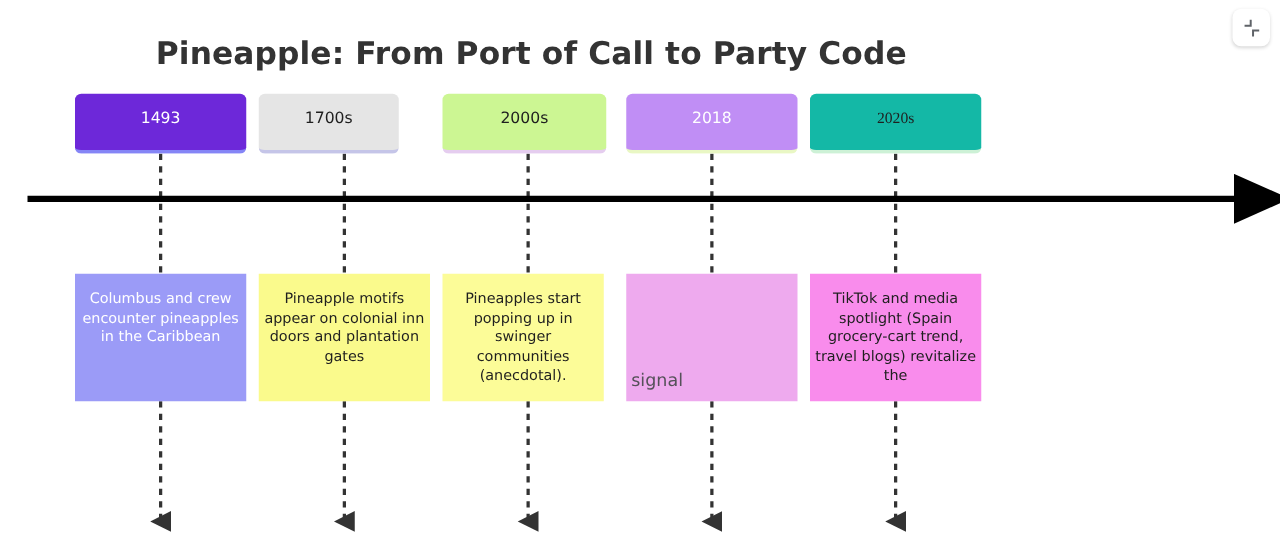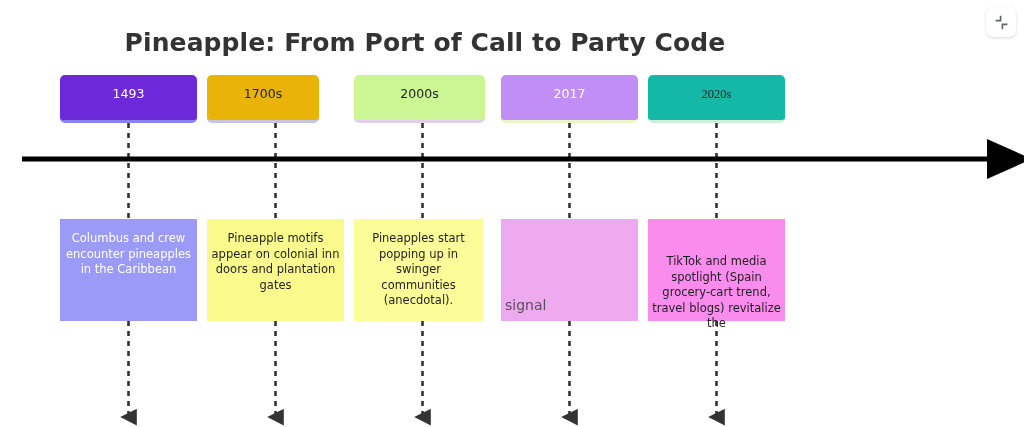--- a/index.html
+++ b/index.html
@@ -133,48 +133,48 @@
         <line x1="716.5" y1="123" x2="716.5" y2="219" stroke="#333333" stroke-width="2.6" stroke-dasharray="5,5"></line>
         <line x1="716.5" y1="321" x2="716.5" y2="414" stroke="#333333" stroke-width="2.6" stroke-dasharray="5,5" marker-end="url(#dashArrow)"></line>
       </g>
     <line id="axis-line" x1="22" y1="159" x2="992" y2="159" stroke="#000000" stroke-width="5" marker-end="url(#axisArrow)"></line>
   </svg>
 
   <div id="period-layer">
       <div class="period-box" style="left: 60px; top: 75px; width: 137px; background: #6d28d9; border-bottom: 3px solid rgb(133, 133, 246);">
         <div class="period-label" style="color: rgb(255, 255, 255);">1493</div>
       </div>
-      <div class="period-box" style="left: 207px; top: 75px; width: 112px; background: #eab308; border-bottom: 3px solid rgb(197, 197, 232);">
+      <div class="period-box" style="left: 207px; top: 75px; width: 112px; background: #e5e5e5; border-bottom: 3px solid rgb(197, 197, 232);">
         <div class="period-label" style="color: rgb(31, 31, 31);">1700s</div>
       </div>
       <div class="period-box" style="left: 354px; top: 75px; width: 131px; background: rgb(204, 246, 147); border-bottom: 3px solid rgb(229, 205, 239);">
         <div class="period-label" style="color: rgb(31, 31, 31);">2000s</div>
       </div>
       <div class="period-box" style="left: 501px; top: 75px; width: 137px; background: rgb(192, 142, 245); border-bottom: 3px solid rgb(233, 247, 196);">
-        <div class="period-label" style="color: rgb(255, 255, 255);">2017</div>
+        <div class="period-label" style="color: rgb(255, 255, 255);">2018</div>
       </div>
       <div class="period-box" style="left: 648px; top: 75px; width: 137px; background: #14b8a6; border-bottom: 3px solid rgb(205, 241, 214); font-family: Liberation Serif, serif;">
         <div class="period-label" style="color: rgb(31, 31, 31);">2020s</div>
       </div>
     </div>
   <div id="event-layer">
       <div class="event-box" style="left: 60px; top: 219px; width: 137px; background: rgb(155, 155, 247);">
         <div class="event-text" style="color: rgb(255, 255, 255);">Columbus and crew encounter pineapples in the Caribbean</div>
       </div>
       <div class="event-box" style="left: 207px; top: 219px; width: 137px; background: rgb(250, 250, 140);">
         <div class="event-text" style="color: rgb(31, 31, 31);">Pineapple motifs appear on colonial inn doors and plantation gates</div>
       </div>
       <div class="event-box" style="left: 354px; top: 219px; width: 129px; background: rgb(252, 252, 152);">
         <div class="event-text" style="color: rgb(31, 31, 31);">Pineapples start popping up in swinger communities (anecdotal).</div>
       </div>
       <div class="event-box" style="left: 501px; top: 219px; width: 137px; background: rgb(238, 170, 238);">
         <div class="event-overflow">signal</div>
       </div>
       <div class="event-box" style="left: 648px; top: 219px; width: 137px; background: rgb(249, 140, 236);">
-        <div class="event-text" style="color: rgb(31, 31, 31); margin-top: 23px;">TikTok and media spotlight (Spain grocery-cart trend, travel blogs) revitalize the</div>
+        <div class="event-text" style="color: rgb(31, 31, 31);">TikTok and media spotlight (Spain grocery-cart trend, travel blogs) revitalize the</div>
       </div>
     </div>
 
   <div class="collapse-btn">
     <svg width="15" height="15" viewBox="0 0 16 16">
       <path d="M7 1.6 L7 6 L2.6 6" fill="none" stroke="#5f6368" stroke-width="1.7" stroke-linecap="square"></path>
       <path d="M13.4 10 L9 10 L9 14.4" fill="none" stroke="#5f6368" stroke-width="1.7" stroke-linecap="square"></path>
     </svg>
   </div>
 

